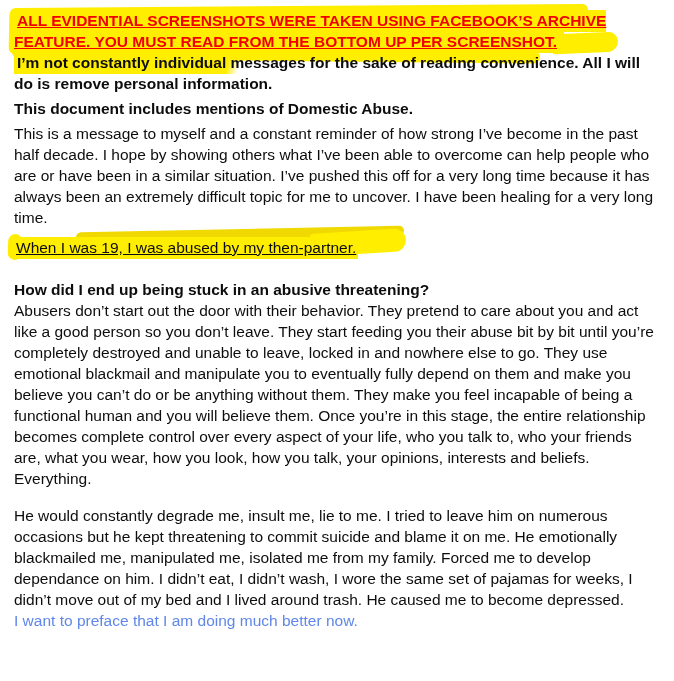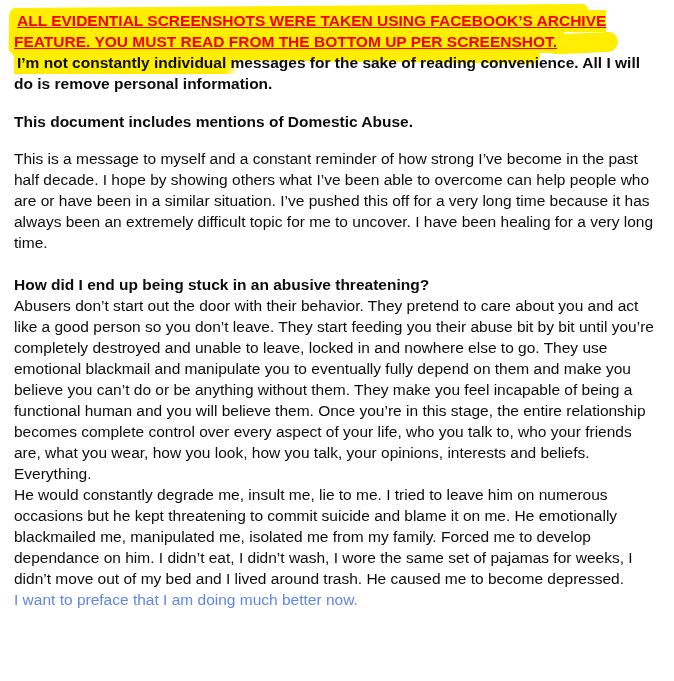--- a/index.html
+++ b/index.html
@@ -23,25 +23,25 @@
   .bold{font-weight:700;}
   .red-text{color:var(--red);}
   .hl{background:var(--hl);padding:2px 2px 3px 2px;text-decoration:underline;}
   .hl-red{padding:2px 7px 3px 3px;}
   .hl-cut{
     background:linear-gradient(103deg,var(--hl) 0%,var(--hl) 92%,rgba(255,238,0,0) 97%);
     padding:3px 0 3px 3px;
   }
   .blue-light{color:var(--blue-light);}
   
-  .p-cw{margin-top:17px;}
-  .p-rem{margin-top:16px;}
+  .p-cw{margin-top:4px;}
+  .p-rem{margin-top:4px;}
   .p-when{margin-top:9px;}
   .p-q{margin-top:21px;}
-  .p-exp{margin-top:0;}
+  .p-exp{margin-top:16px;}
   .p-legend{margin-top:29px;}
   
   .blob{position:absolute;z-index:-1;background:var(--hl);}
   .blob-top{left:-4px;top:-4px;width:578px;height:11px;border-radius:8px;transform:rotate(-0.4deg);}
   .blob-left{left:-5px;top:0px;width:12px;height:44px;border-radius:6px;transform:rotate(1deg);}
   .blob-right{left:538px;top:23px;width:66px;height:20px;border-radius:4px 12px 14px 4px;transform:rotate(-2.5deg);}
   .blob-under{left:-2px;top:38px;width:528px;height:13px;border-radius:7px;transform:rotate(0.55deg);}
   .blob-stroke{left:62px;top:-8px;width:328px;height:10px;border-radius:7px;transform:rotate(-1.2deg);background:var(--hl-dark);}
   .blob-tail{left:296px;top:-6px;width:96px;height:23px;border-radius:5px 14px 14px 5px;transform:rotate(-3.5deg);}
   .blob-start{left:-6px;top:-3px;width:14px;height:26px;border-radius:7px;transform:rotate(2deg);}
@@ -58,20 +58,26 @@
     <span class="blob blob-under"></span>
     <span class="hl hl-red red-text">ALL EVIDENTIAL SCREENSHOTS WERE TAKEN USING FACEBOOK’S ARCHIVE FEATURE. YOU MUST READ FROM THE BOTTOM UP PER SCREENSHOT.</span>
   </p>
 
   <p class="bold"><span class="hl-cut">I’m not constantly individual m</span><span>essages for the sake of reading convenience. All I will do is remove personal information.</span></p>
 
   <p class="bold p-cw">This document includes mentions of Domestic Abuse.</p>
 
   <p class="p-rem">This is a message to myself and a constant reminder of how strong I’ve become in the past half decade. I hope by showing others what I’ve been able to overcome can help people who are or have been in a similar situation. I’ve pushed this off for a very long time because it has always been an extremely difficult topic for me to uncover. I have been healing for a very long time.</p>
 
+  <p class="p-when">
+    <span class="blob blob-stroke"></span>
+    <span class="blob blob-tail"></span>
+    <span class="blob blob-start"></span>
+    <span class="hl">When I was 19, I was abused by my then-partner.</span>
+  </p>
 
   <p class="bold p-q">How did I end up being stuck in an abusive threatening?</p>
 
   <p>Abusers don’t start out the door with their behavior. They pretend to care about you and act like a good person so you don’t leave. They start feeding you their abuse bit by bit until you’re completely destroyed and unable to leave, locked in and nowhere else to go. They use emotional blackmail and manipulate you to eventually fully depend on them and make you believe you can’t do or be anything without them. They make you feel incapable of being a functional human and you will believe them. Once you’re in this stage, the entire relationship becomes complete control over every aspect of your life, who you talk to, who your friends are, what you wear, how you look, how you talk, your opinions, interests and beliefs. Everything.</p>
 
   <p class="p-exp"><span>He would constantly degrade me, insult me, lie to me. I tried to leave him on numerous occasions but he kept threatening to commit suicide and blame it on me. He emotionally blackmailed me, manipulated me, isolated me from my family. Forced me to develop dependance on him. I didn’t eat, I didn’t wash, I wore the same set of pajamas for weeks, I didn’t move out of my bed and I lived around trash. He caused me to become depressed.</span><br><span class="blue-light">I want to preface that I am doing much better now.</span></p>
 
   <p class="bold p-legend"><br></p>
 
 </div>

